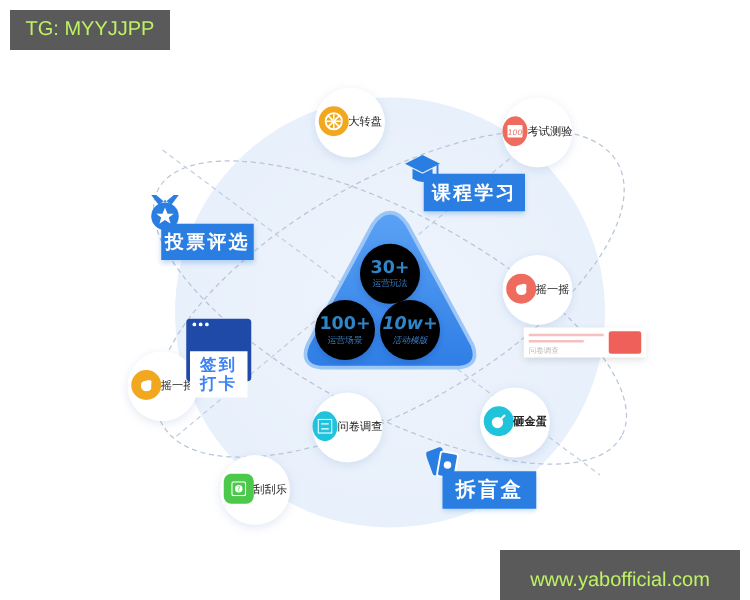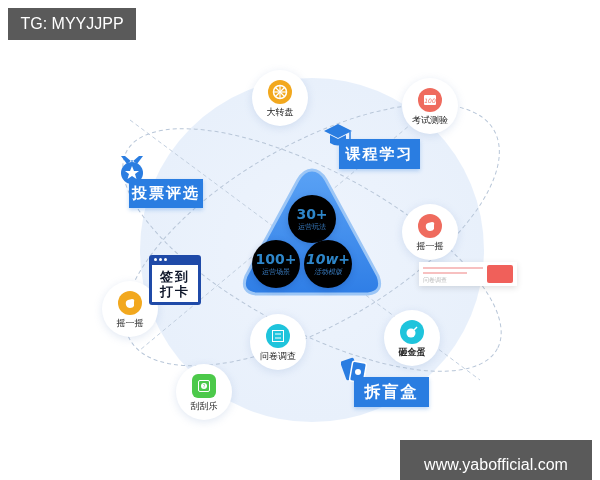--- a/index.html
+++ b/index.html
@@ -2,31 +2,31 @@
 <html><head>
 <meta charset="utf-8">
 <style>
   * { margin: 0; padding: 0; box-sizing: border-box; }
   html, body { width: 600px; height: 480px; background: #ffffff; overflow: hidden; }
   body { position: relative; font-family: "DejaVu Sans", "Liberation Sans", sans-serif; }
   .stage { position: absolute; left: 0; top: 0; width: 600px; height: 480px; }
   .bg-svg { position: absolute; left: 0; top: 0; }
 
   .watermark {
-    position: absolute; background: #5a5a5a; color: #ffffff;
+    position: absolute; background: #5a5a5a; color: #bef264;
     font-family: "Liberation Sans", sans-serif; font-size: 16px;
     display: flex; align-items: center; justify-content: center;
   }
   .wm-top { left: 8px; top: 8px; width: 128px; height: 32px; }
   .wm-bottom { left: 400px; top: 440px; width: 192px; height: 49px; }
 
   .node {
     position: absolute; width: 56px; height: 56px; border-radius: 50%;
     background: #ffffff; box-shadow: 0 2px 8px rgba(120,150,200,0.22);
-    display: flex; flex-direction: column; align-items: center; justify-content: center;
+    display: flex; align-items: center; justify-content: center;
   }
   .node .ico {
     width: 24px; height: 24px; border-radius: 50%;
     display: flex; align-items: center; justify-content: center; margin-bottom: 3px;
   }
   .node .lbl { font-size: 9px; color: #222; line-height: 10px; white-space: nowrap; }
 
   .tag {
     position: absolute; background: #2a7de1; color: #ffffff;
     font-size: 15px; font-weight: bold; letter-spacing: 2px;
@@ -45,21 +45,21 @@
 
   .signin-card {
     position: absolute; left: 149px; top: 255px; width: 52px; height: 50px;
     background: #1f4aa8; border-radius: 3px; padding: 10px 3px 3px 3px;
   }
   .signin-card .dots { position: absolute; left: 5px; top: 3px; display: flex; gap: 2px; }
   .signin-card .dots span { width: 3px; height: 3px; background: #fff; border-radius: 50%; display: block; }
   .signin-card .inner {
     width: 100%; height: 100%; background: #ffffff;
     display: flex; flex-direction: column; align-items: center; justify-content: center;
-    color: #0f172a; font-size: 13px; font-weight: bold; line-height: 15px; letter-spacing: 2px;
+    color: #3b82f6; font-size: 13px; font-weight: bold; line-height: 15px; letter-spacing: 2px; margin-top: 16px;
   }
 
   .form-card {
     position: absolute; left: 419px; top: 262px; width: 98px; height: 24px;
     background: #ffffff; box-shadow: 0 2px 6px rgba(0,0,0,0.12);
   }
   .form-card .line1 { position: absolute; left: 4px; top: 5px; width: 60px; height: 2px; background: #f7c0c0; }
   .form-card .line2 { position: absolute; left: 4px; top: 10px; width: 44px; height: 2px; background: #f7c0c0; }
   .form-card .hint { position: absolute; left: 4px; top: 14px; font-size: 6px; color: #bbb; }
   .form-card .btn { position: absolute; right: 4px; top: 3px; width: 26px; height: 18px; background: #f0605a; border-radius: 2px; }

